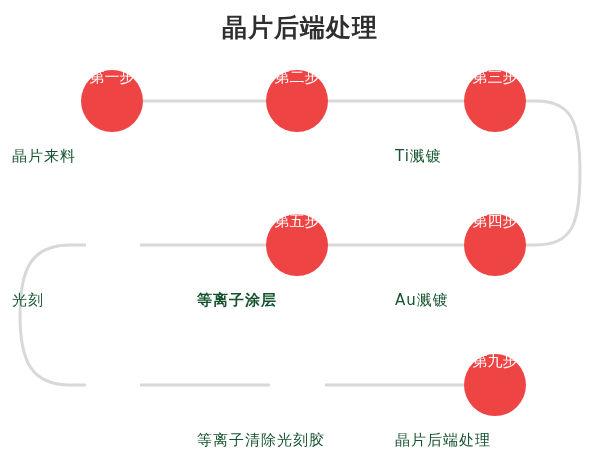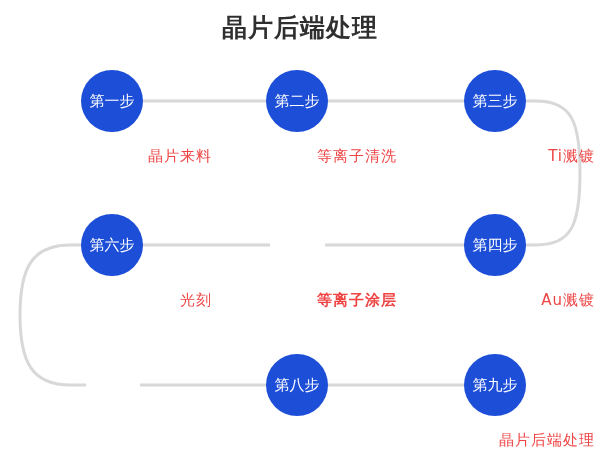--- a/index.html
+++ b/index.html
@@ -34,36 +34,35 @@
     left: 0;
     top: 0;
     width: 600px;
     height: 462px;
   }
   .node {
     position: absolute;
     width: 62px;
     height: 62px;
     border-radius: 50%;
-    background: #1d4ed8;
+    background: #ef4444;
     color: #ffffff;
     display: flex;
-    align-items: center;
     justify-content: center;
     font-size: 15px;
     line-height: 1;
     letter-spacing: 0px;
     box-sizing: border-box;
   }
   .node-label {
     position: absolute;
     width: 200px;
-    text-align: right;
+    text-align: left;
     font-size: 15px;
-    color: #ef4444;
+    color: #14532d;
     line-height: 20px;
     letter-spacing: 1px;
     white-space: nowrap;
   }
 </style>
 </head>
 <body>
 
 <div id="page">
 
@@ -86,42 +85,39 @@
   </svg>
 
   <div class="node" style="left:81px; top:70px;">
       <span>第一步</span>
     </div>
   <div class="node-label" style="left:12px; top:146px;">晶片来料</div>
 
   <div class="node" style="left:266px; top:70px;">
       <span>第二步</span>
     </div>
-  <div class="node-label" style="left:197px; top:146px;">等离子清洗</div>
 
   <div class="node" style="left:464px; top:70px;">
       <span>第三步</span>
     </div>
   <div class="node-label" style="left:395px; top:146px;">Ti溅镀</div>
 
   <div class="node" style="left:464px; top:214px;">
       <span>第四步</span>
     </div>
   <div class="node-label" style="left:395px; top:290px;">Au溅镀</div>
 
+  <div class="node" style="left:266px; top:214px;">
+      <span>第五步</span>
+    </div>
   <div class="node-label" style="left:197px; top:290px;font-weight:bold;">等离子涂层</div>
 
-  <div class="node" style="left:81px; top:214px;">
-      <span>第六步</span>
-    </div>
   <div class="node-label" style="left:12px; top:290px;">光刻</div>
 
 
-  <div class="node" style="left:266px; top:354px;">
-      <span>第八步</span>
-    </div>
+  <div class="node-label" style="left:197px; top:430px;">等离子清除光刻胶</div>
 
   <div class="node" style="left:464px; top:354px;">
       <span>第九步</span>
     </div>
   <div class="node-label" style="left:395px; top:430px;">晶片后端处理</div>
 
 </div>
 
 </body></html>

